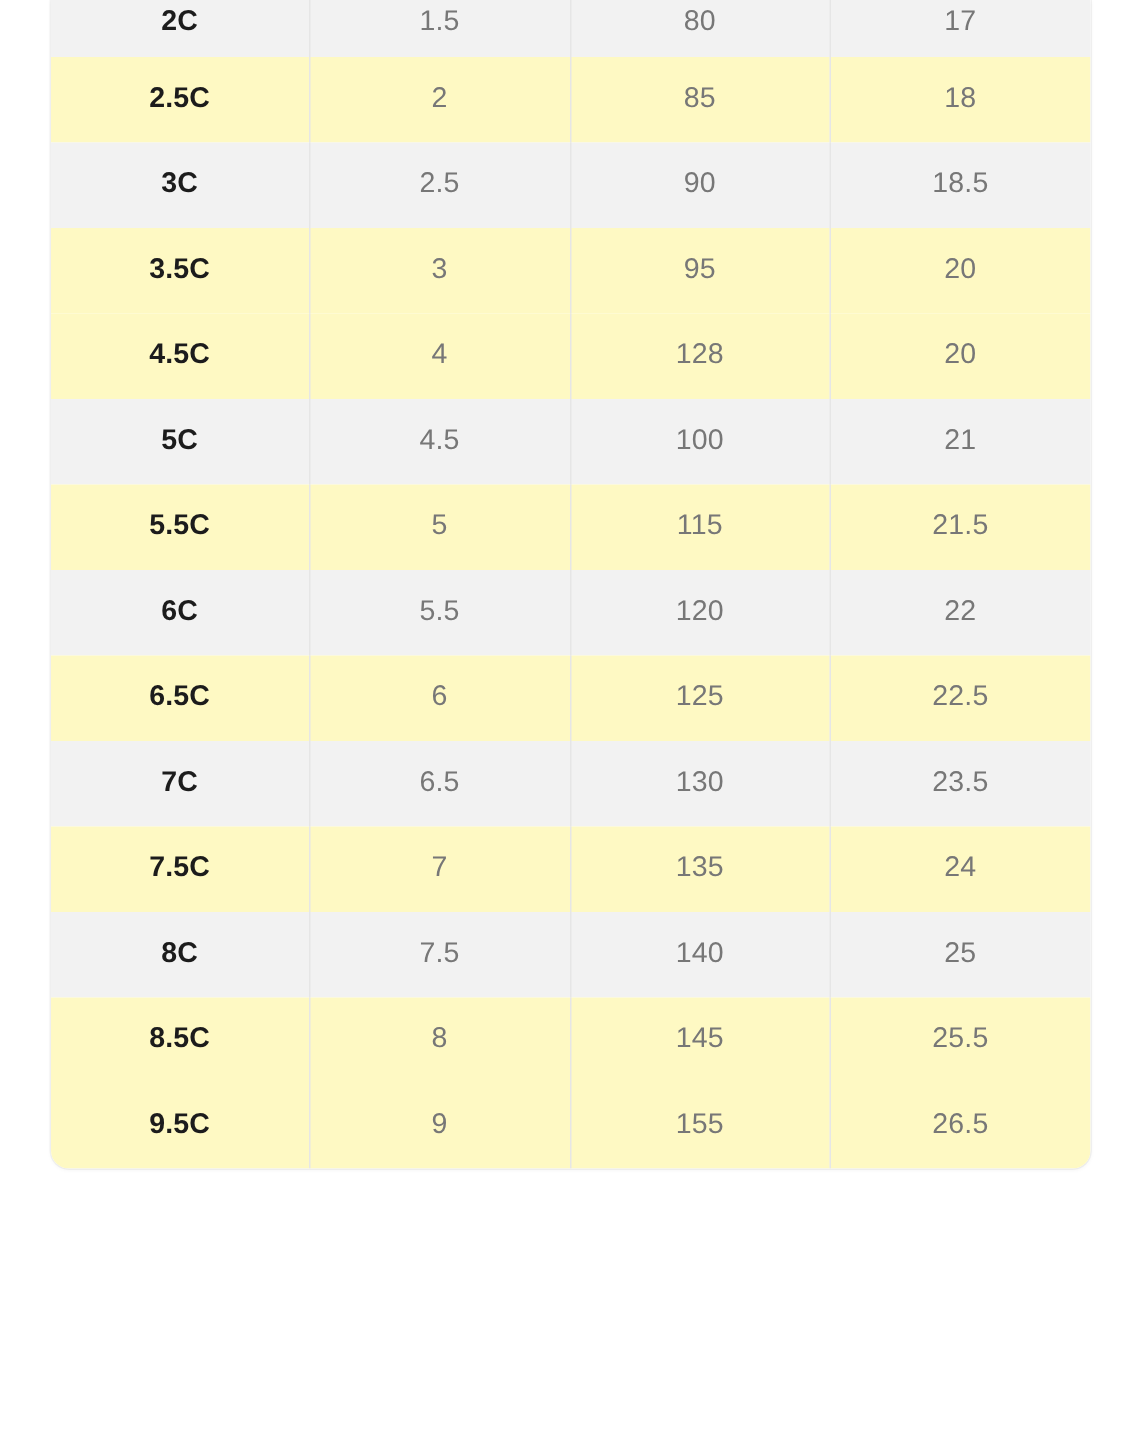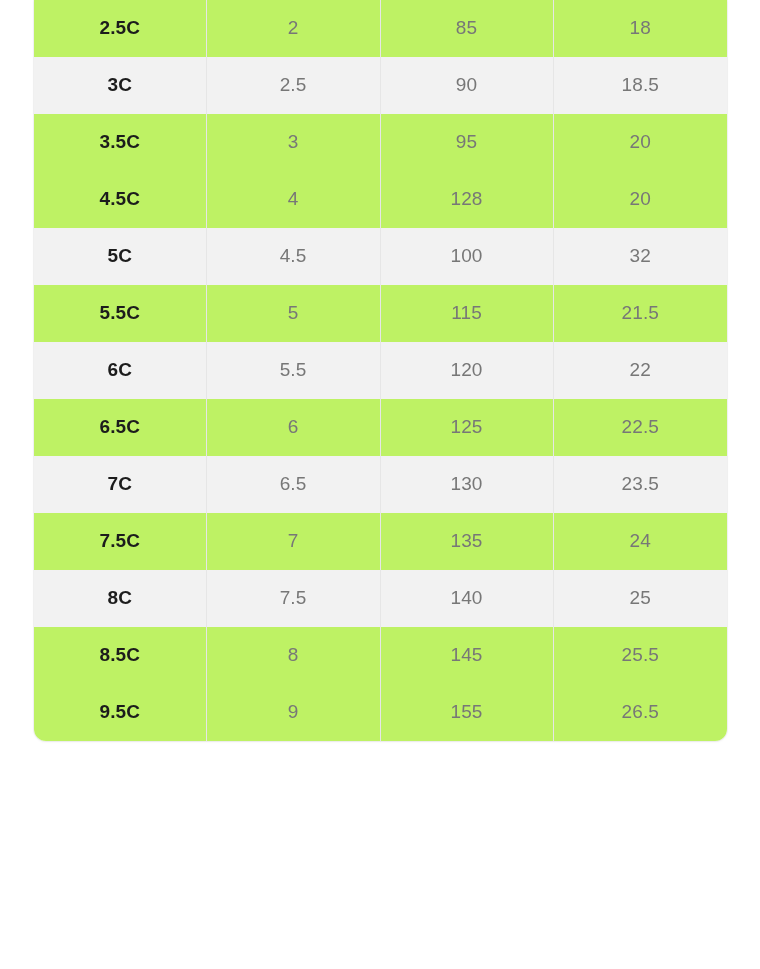--- a/index.html
+++ b/index.html
@@ -68,21 +68,21 @@
   
   table.spec-table td.col-value {
     color: #777777;
     font-weight: 400;
     font-size: 19px;
     letter-spacing: 0.1px;
   }
 
   
   table.spec-table tr.stripe-shaded td { background: #f2f2f2; }
-  table.spec-table tr.stripe-plain  td { background: #bef264; }
+  table.spec-table tr.stripe-plain  td { background: #fef9c3; }
 
   
   table.spec-table tr.row-clipped { height: 38px; }
   table.spec-table tr.row-clipped td {
     height: 38px;
     vertical-align: bottom;
     padding-bottom: 12px;
   }
 </style>
 </head>
@@ -92,20 +92,26 @@
 
   <div id="table-card">
     <table class="spec-table">
       <colgroup>
         <col class="c0">
         <col class="c1">
         <col class="c2">
         <col class="c3">
       </colgroup>
       <tbody id="table-body">
+          <tr class="stripe-shaded row-clipped">
+            <td class="col-label">2C</td>
+            <td class="col-value">1.5</td>
+            <td class="col-value">80</td>
+            <td class="col-value">17</td>
+          </tr>
           <tr class="stripe-plain">
             <td class="col-label">2.5C</td>
             <td class="col-value">2</td>
             <td class="col-value">85</td>
             <td class="col-value">18</td>
           </tr>
           <tr class="stripe-shaded">
             <td class="col-label">3C</td>
             <td class="col-value">2.5</td>
             <td class="col-value">90</td>
@@ -120,21 +126,21 @@
           <tr class="stripe-plain">
             <td class="col-label">4.5C</td>
             <td class="col-value">4</td>
             <td class="col-value">128</td>
             <td class="col-value">20</td>
           </tr>
           <tr class="stripe-shaded">
             <td class="col-label">5C</td>
             <td class="col-value">4.5</td>
             <td class="col-value">100</td>
-            <td class="col-value">32</td>
+            <td class="col-value">21</td>
           </tr>
           <tr class="stripe-plain">
             <td class="col-label">5.5C</td>
             <td class="col-value">5</td>
             <td class="col-value">115</td>
             <td class="col-value">21.5</td>
           </tr>
           <tr class="stripe-shaded">
             <td class="col-label">6C</td>
             <td class="col-value">5.5</td>

